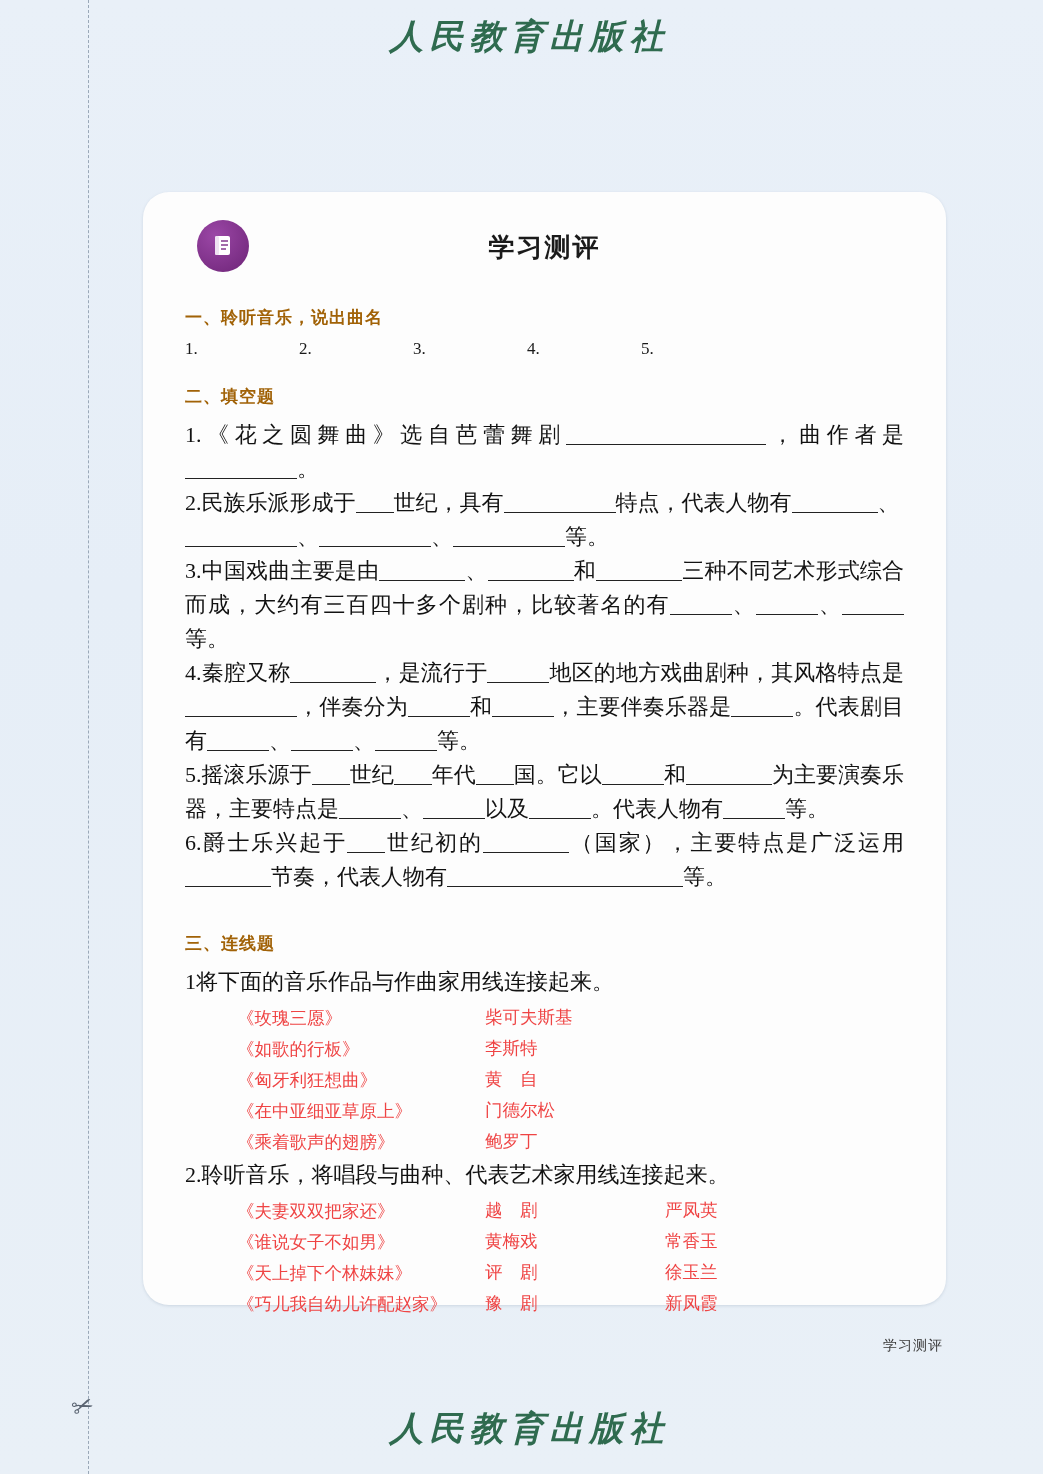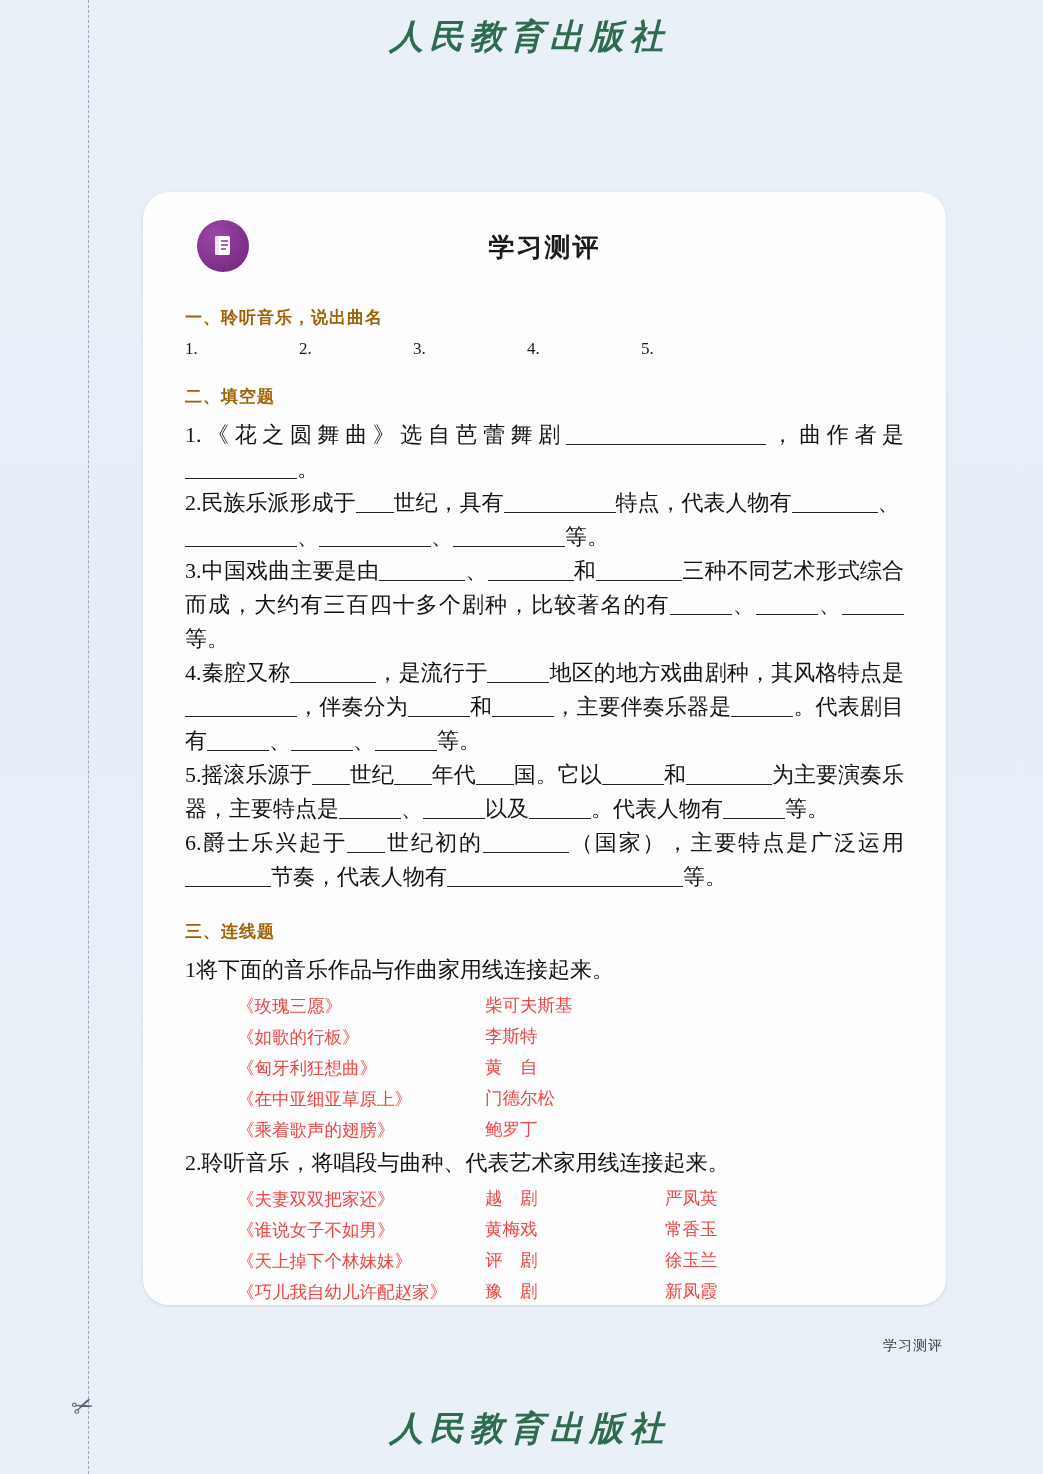--- a/index.html
+++ b/index.html
@@ -101,21 +101,21 @@
     font-family: "Liberation Sans", sans-serif;
   }
   .sec-title {
     font-size: 17px;
     font-weight: bold;
     color: #a16207;
     margin: 26px 0 10px 0;
     font-family: "Liberation Sans", sans-serif;
     letter-spacing: 1px;
   }
-  .sec-title.tight { margin-top: 26px; }
+  .sec-title.tight { margin-top: 38px; }
   .numbers-row {
     display: flex;
     font-size: 17px;
     color: #1a1a1a;
     margin-bottom: 4px;
   }
   .numbers-row span {
     width: 114px;
   }
   .q {

